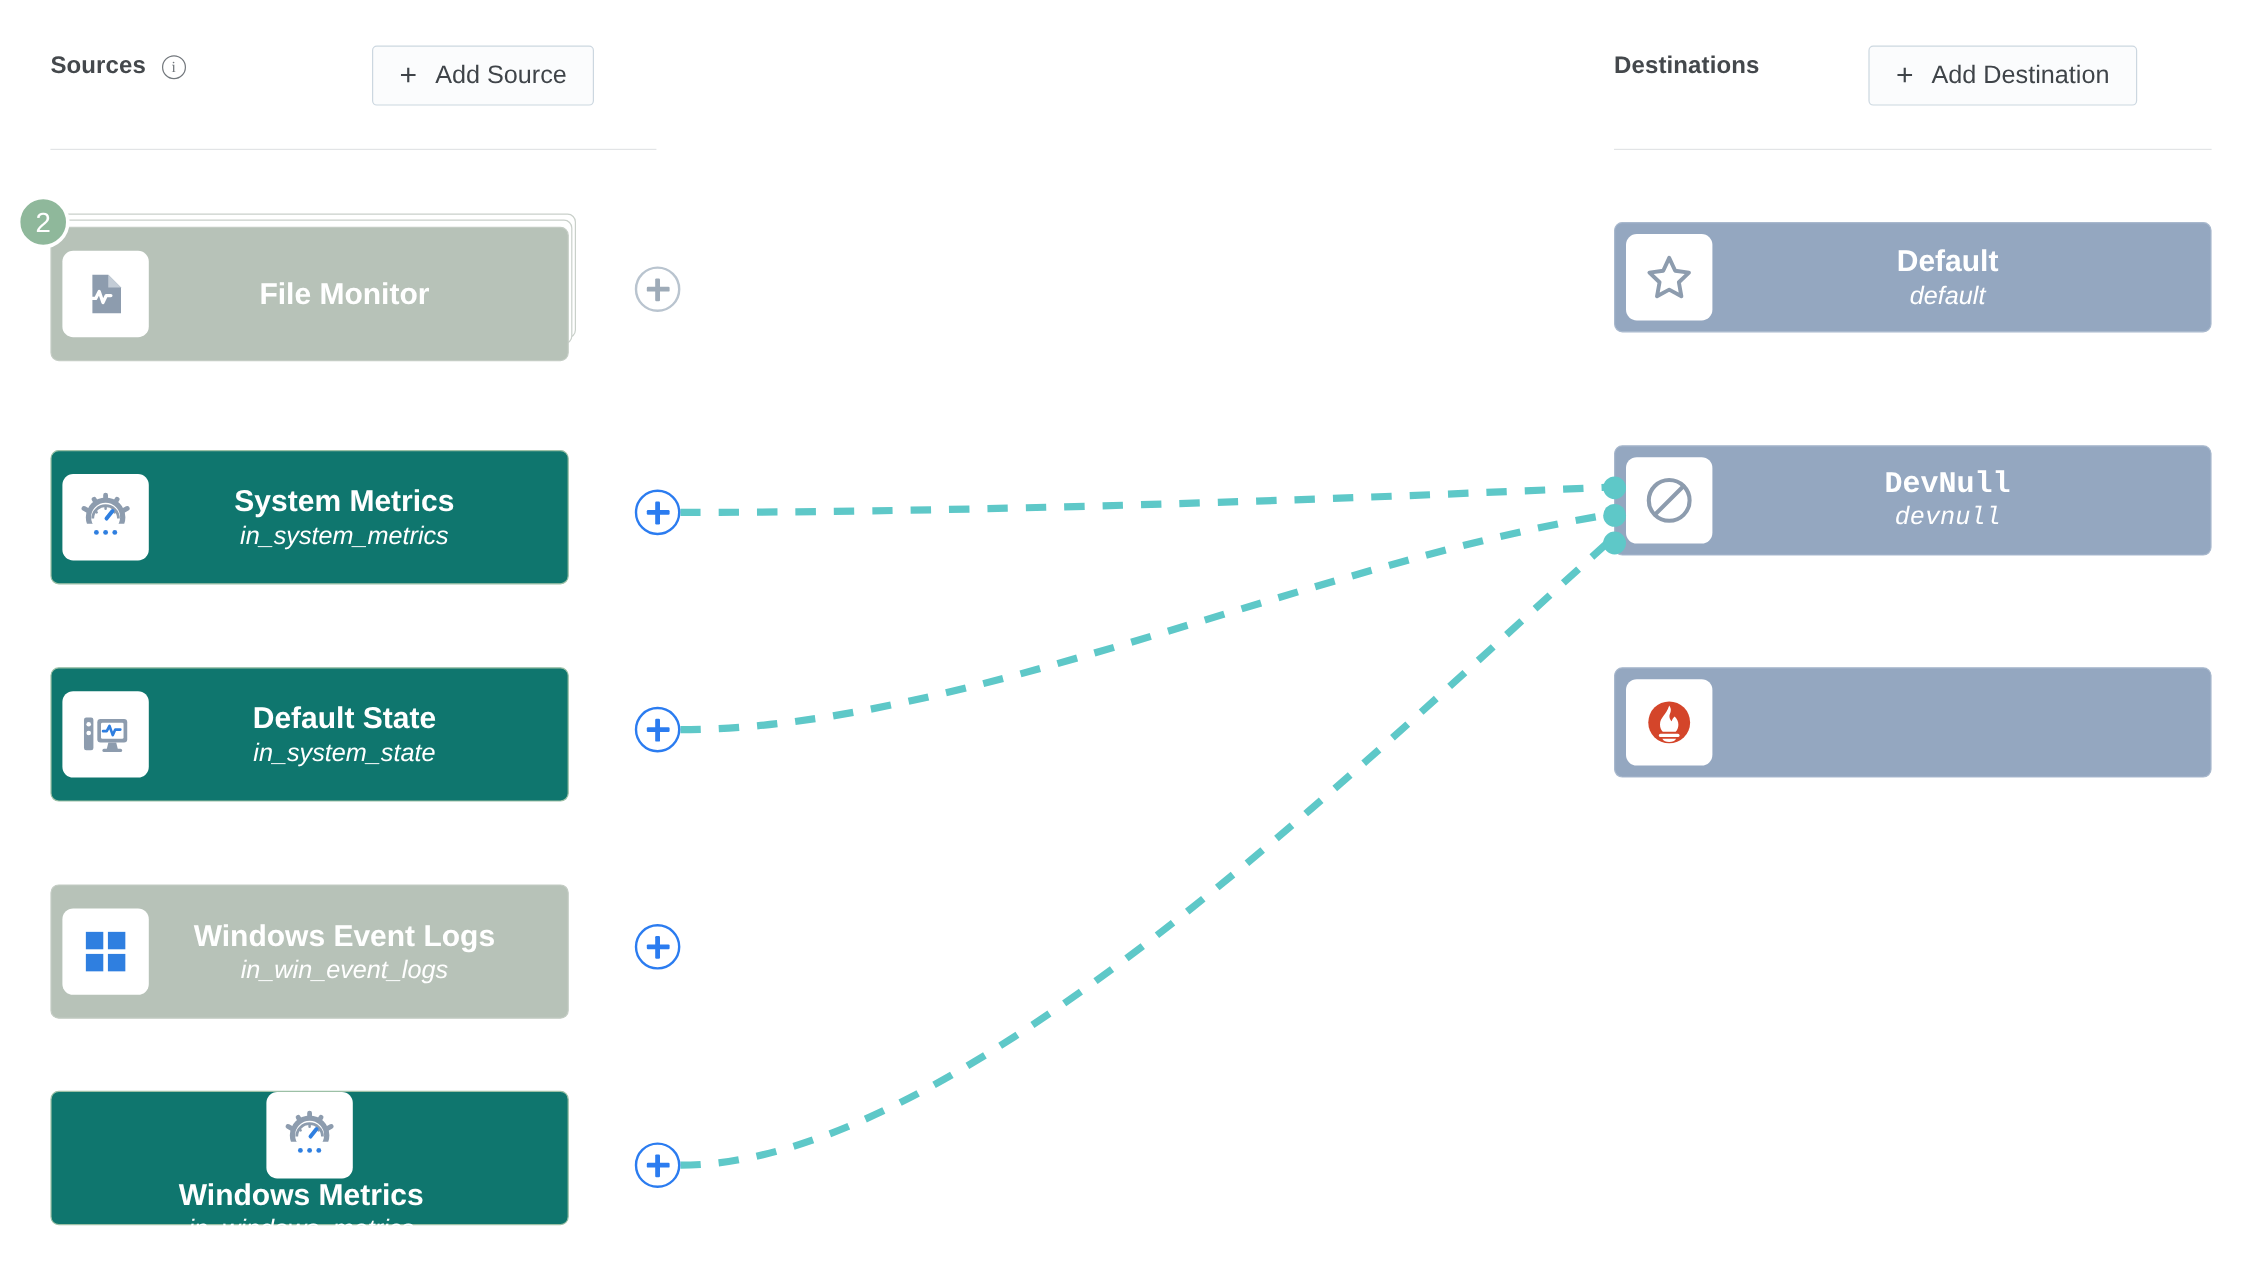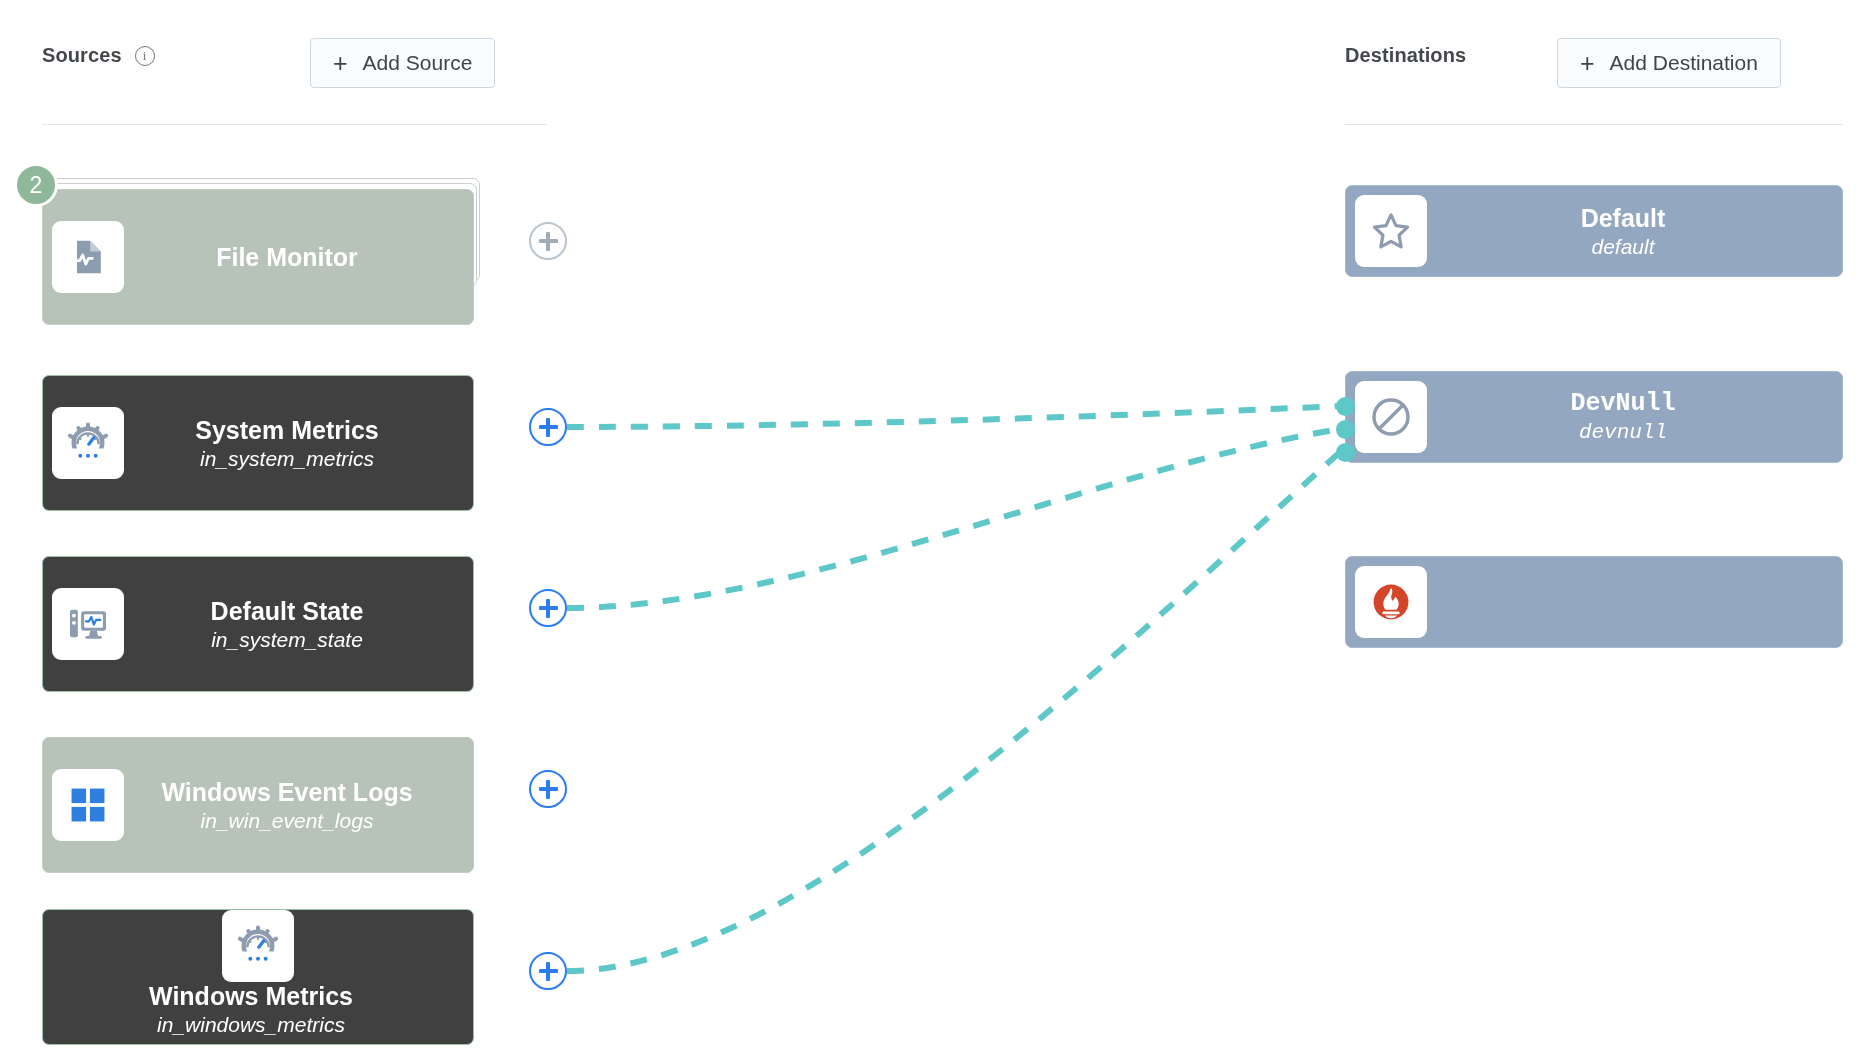--- a/index.html
+++ b/index.html
@@ -30,23 +30,23 @@
     color: #3f4449; font-size: 21px; cursor: pointer;
   }
   .add-btn .plus { font-size: 25px; font-weight: 300; margin-right: 15px; color:#3f4449; }
   .divider { position: absolute; height: 1px; background: #e2e4e6; }
 
   
   .node {
     position: absolute; display: flex; align-items: center;
     border-radius: 7px; padding: 0 9px;
   }
-  .node.src   { width: 432px; height: 136px; left: 42px; }
+  .node.src   { width: 432px; height: 112px; left: 42px; }
   .node.dst   { width: 498px; height: 92px; left: 1345px; }
-  .node.green   { background: #404040; border: 1.5px solid #9cc0a6; }
+  .node.green   { background: #0f766e; border: 1.5px solid #9cc0a6; }
   .node.grey    { background: #b7c2b8; border: 1.5px solid #c4ccc4; }
   .node.blue    { background: #94a7c0; border: 1.5px solid #a8b8cd; }
 
   .node-icon {
     width: 72px; height: 72px; flex: none;
     background: #fff; border-radius: 9px;
     display: flex; align-items: center; justify-content: center;
   }
   .node-text {
     flex: 1; text-align: center; color: #ffffff;

